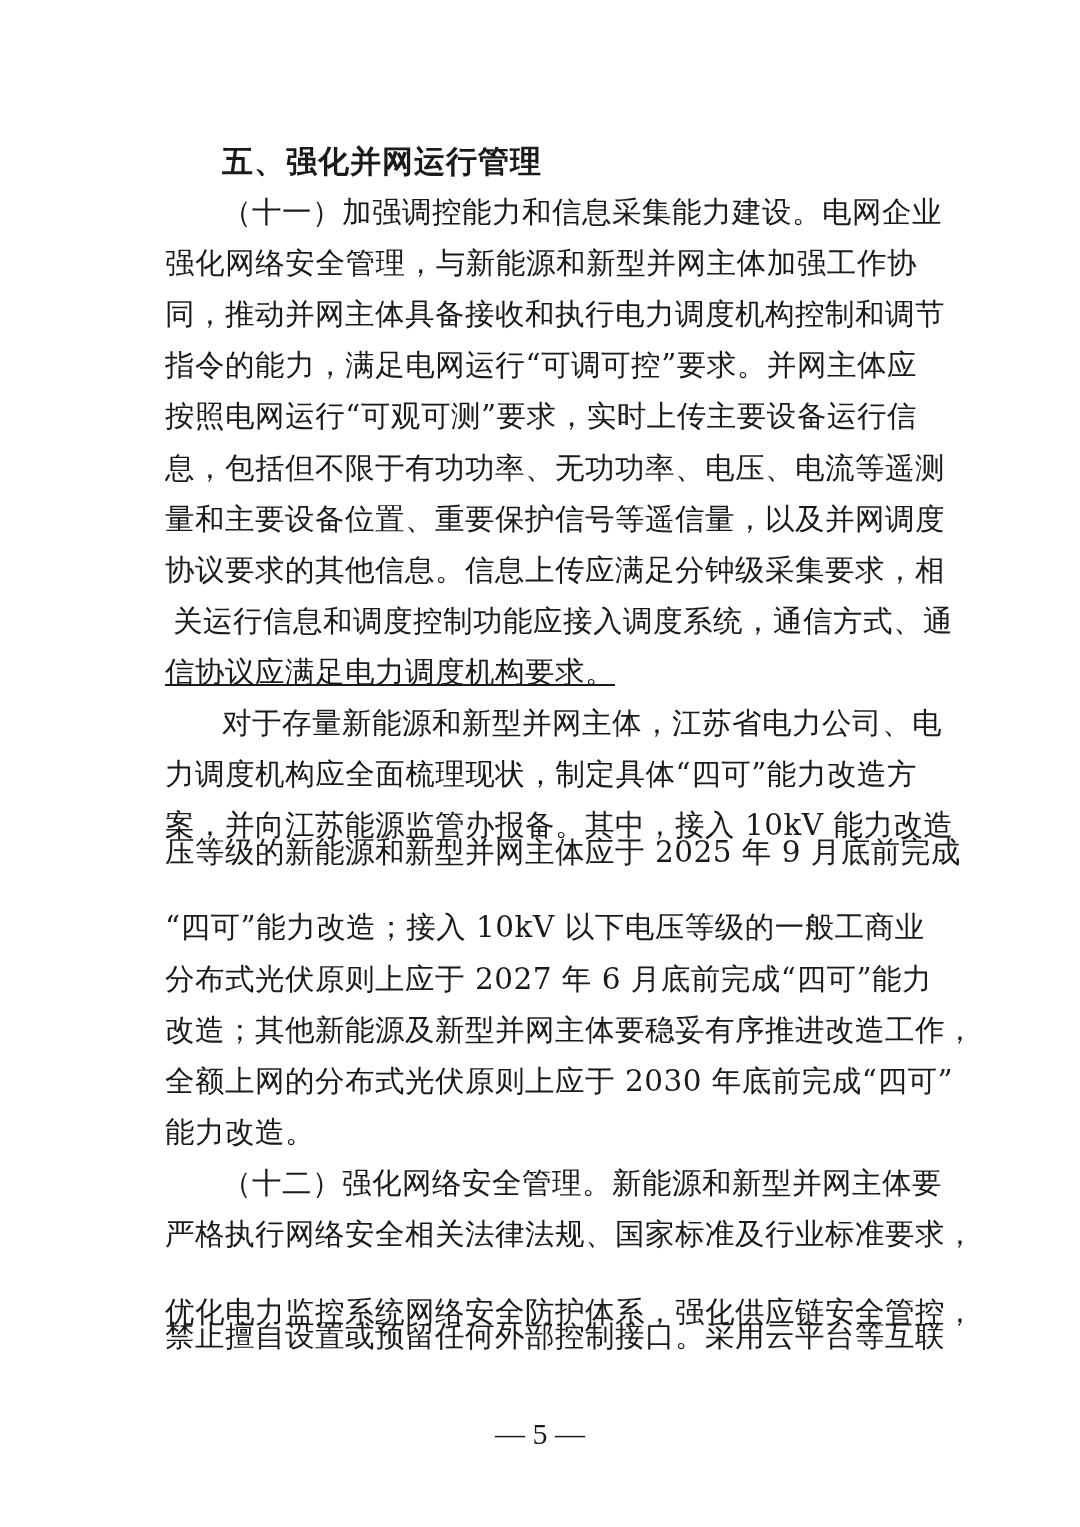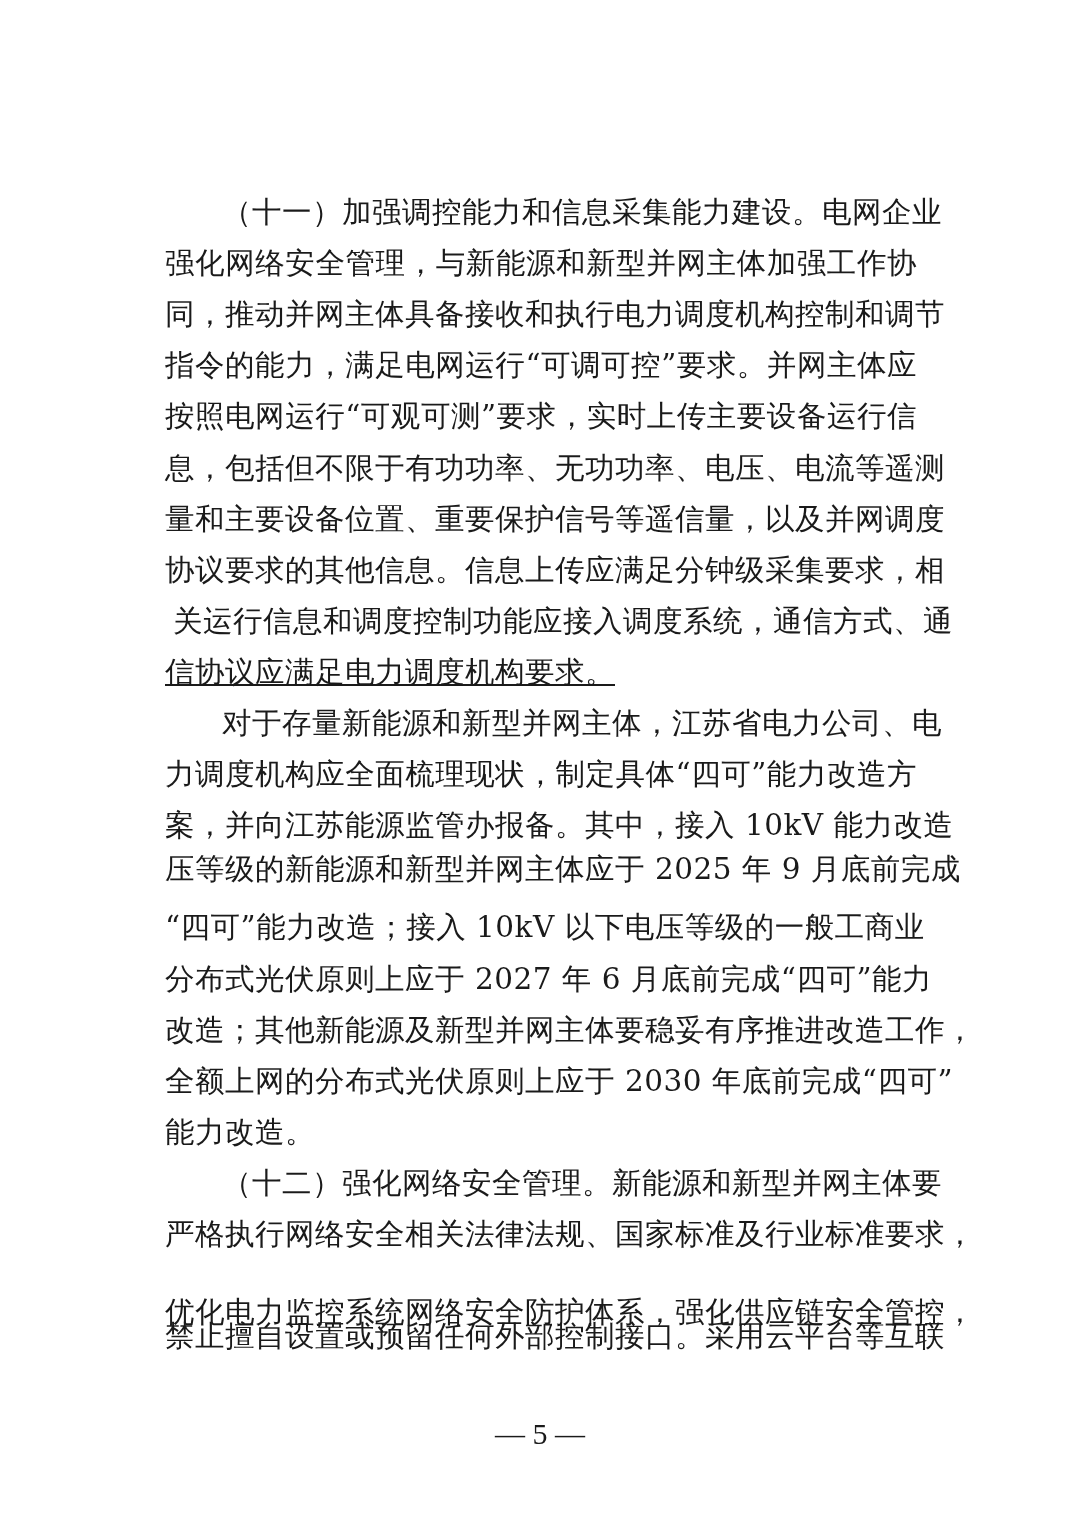--- a/index.html
+++ b/index.html
@@ -12,35 +12,36 @@
           white-space: nowrap; text-align: justify; text-align-last: justify; letter-spacing: 0.5px; }
   .line.indent { left: 222px; width: 695px; }
   .line.last { text-align-last: left; }
   .footer { position: absolute; left: 0; width: 1080px; top: 1414px; text-align: center;
             font-family: "Liberation Serif", serif; font-size: 30px; line-height: 40px; }
 </style>
 </head>
 <body>
 
 <div class="page">
+  <div class="heading">五、强化并网运行管理</div>
   <div id="lines">
       <div class="line indent" style="top: 190px;">（十一）加强调控能力和信息采集能力建设。电网企业</div>
       <div class="line" style="top: 241.1px;">强化网络安全管理，与新能源和新型并网主体加强工作协</div>
       <div class="line" style="top: 292.2px;">同，推动并网主体具备接收和执行电力调度机构控制和调节</div>
       <div class="line" style="top: 343.3px;">指令的能力，满足电网运行“可调可控”要求。并网主体应</div>
       <div class="line" style="top: 394.4px;">按照电网运行“可观可测”要求，实时上传主要设备运行信</div>
       <div class="line" style="top: 445.5px;">息，包括但不限于有功功率、无功功率、电压、电流等遥测</div>
       <div class="line" style="top: 496.6px;">量和主要设备位置、重要保护信号等遥信量，以及并网调度</div>
       <div class="line" style="top: 547.7px;">协议要求的其他信息。信息上传应满足分钟级采集要求，相</div>
       <div class="line" style="top: 598.8px; margin-left: 8px;">关运行信息和调度控制功能应接入调度系统，通信方式、通</div>
       <div class="line last" style="top: 649.9px; text-decoration: underline;">信协议应满足电力调度机构要求。</div>
       <div class="line indent" style="top: 701px;">对于存量新能源和新型并网主体，江苏省电力公司、电</div>
       <div class="line" style="top: 752.1px;">力调度机构应全面梳理现状，制定具体“四可”能力改造方</div>
       <div class="line" style="top: 803.2px;">案，并向江苏能源监管办报备。其中，接入 10kV 能力改造</div>
-      <div class="line" style="top: 847px;">压等级的新能源和新型并网主体应于 2025 年 9 月底前完成</div>
+      <div class="line" style="top: 830px;">压等级的新能源和新型并网主体应于 2025 年 9 月底前完成</div>
       <div class="line" style="top: 905.4px;">“四可”能力改造；接入 10kV 以下电压等级的一般工商业</div>
       <div class="line" style="top: 956.5px;">分布式光伏原则上应于 2027 年 6 月底前完成“四可”能力</div>
       <div class="line" style="top: 1007.6px;">改造；其他新能源及新型并网主体要稳妥有序推进改造工作，</div>
       <div class="line" style="top: 1058.7px;">全额上网的分布式光伏原则上应于 2030 年底前完成“四可”</div>
       <div class="line last" style="top: 1109.8px;">能力改造。</div>
       <div class="line indent" style="top: 1160.9px;">（十二）强化网络安全管理。新能源和新型并网主体要</div>
       <div class="line" style="top: 1212px;">严格执行网络安全相关法律法规、国家标准及行业标准要求，</div>
       <div class="line" style="top: 1263.1px; margin-top: 27px;">优化电力监控系统网络安全防护体系，强化供应链安全管控，</div>
       <div class="line" style="top: 1314.2px;">禁止擅自设置或预留任何外部控制接口。采用云平台等互联</div>
     </div>

